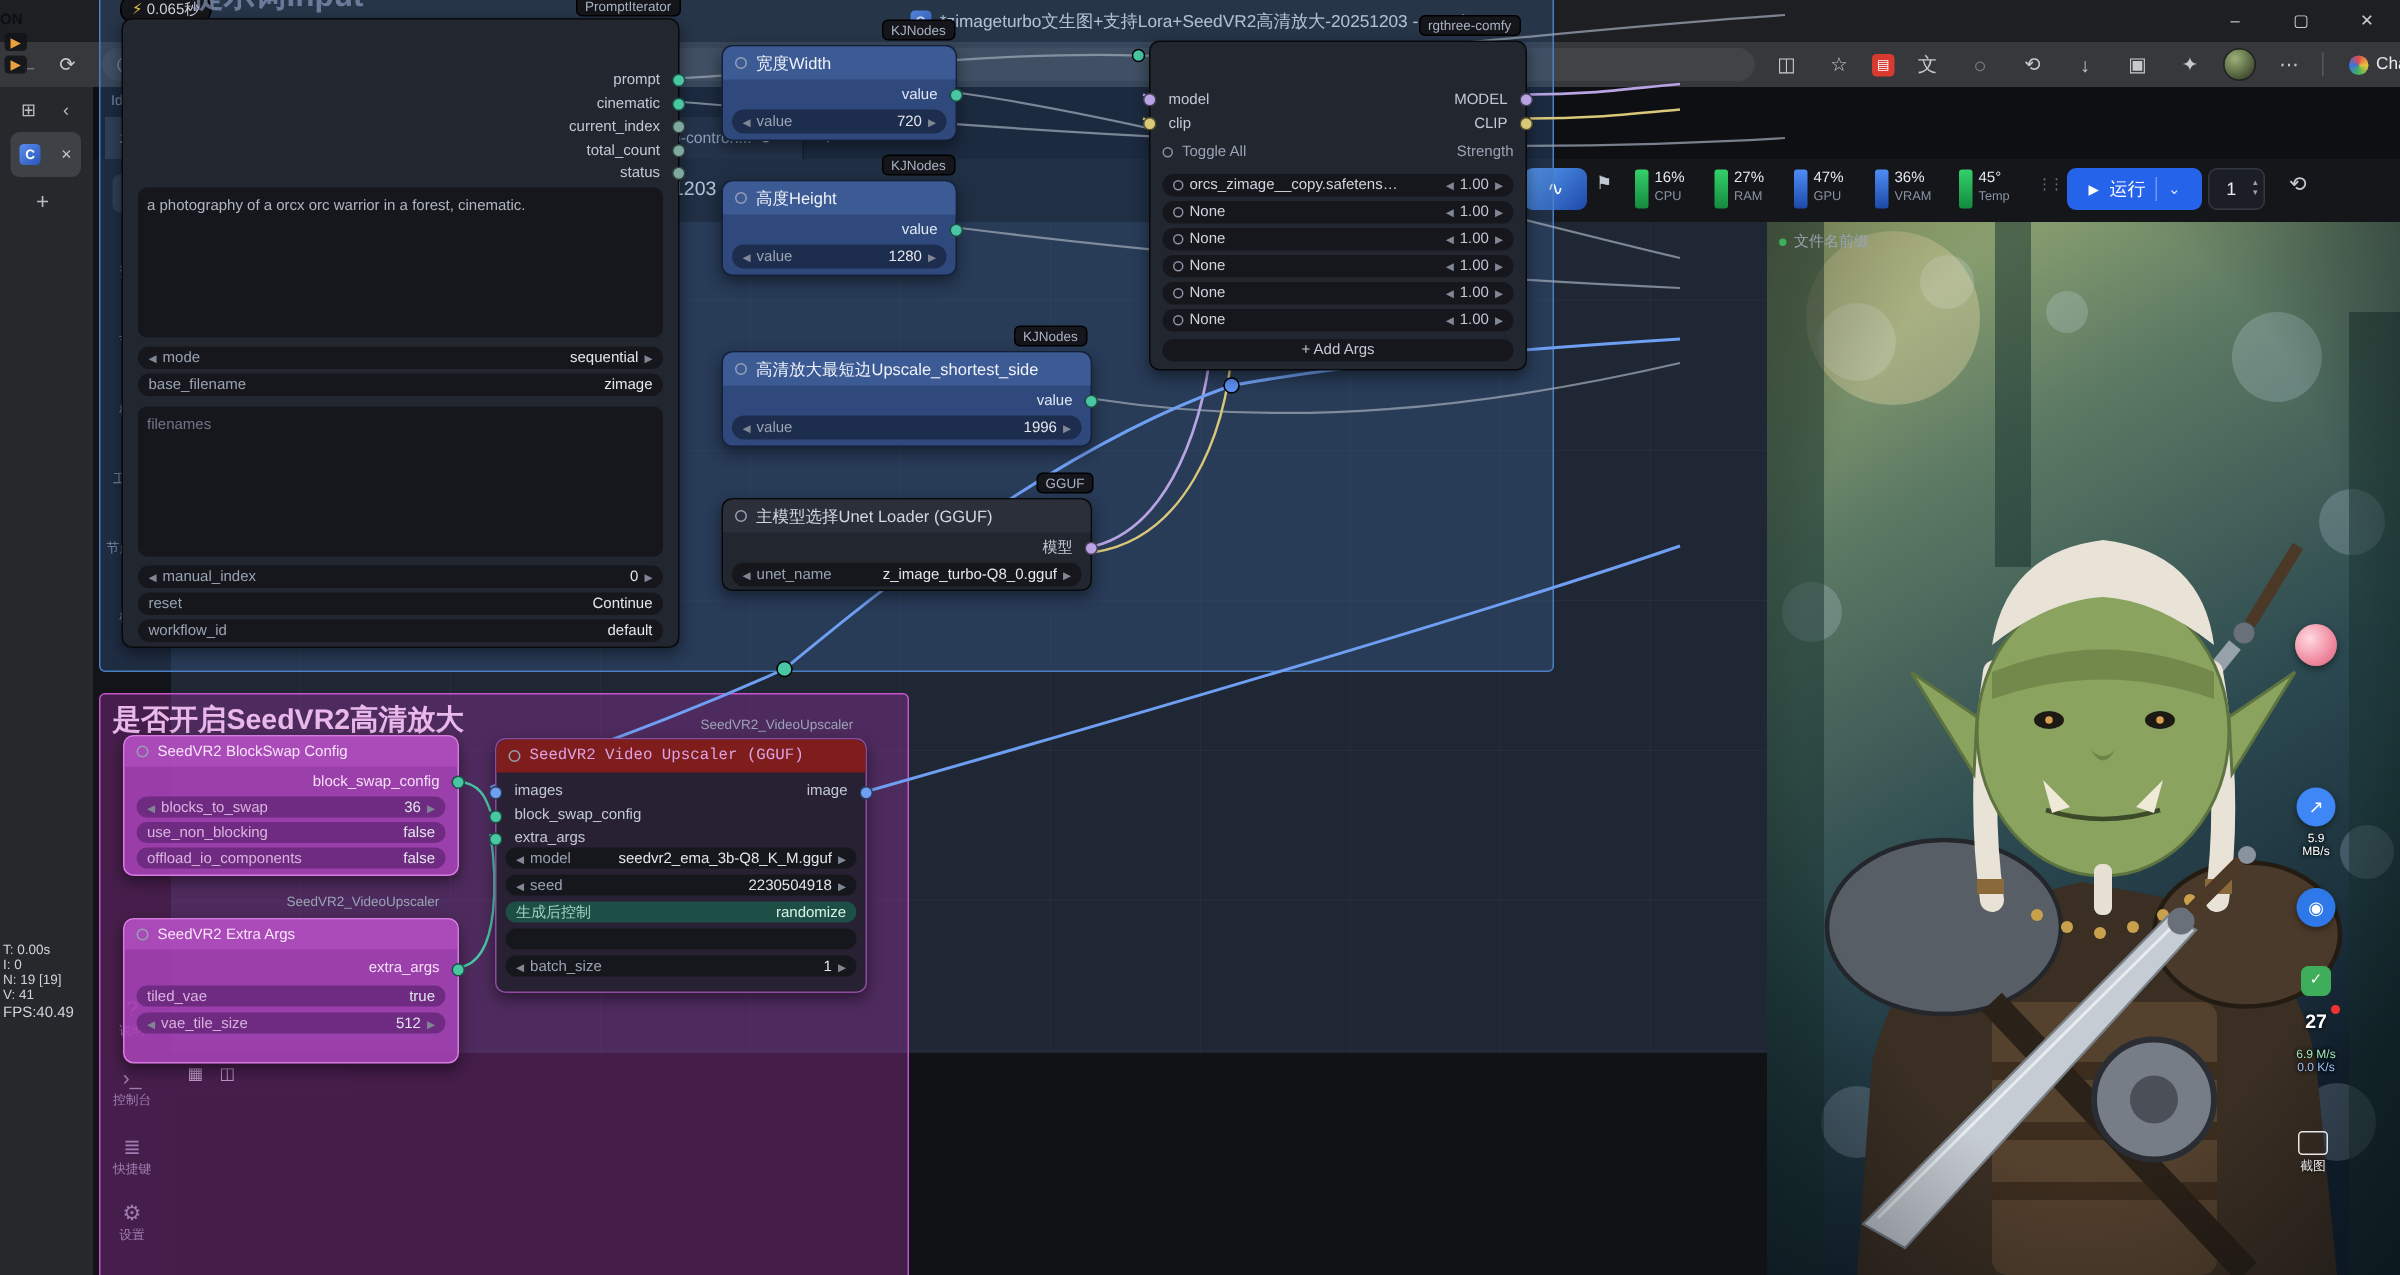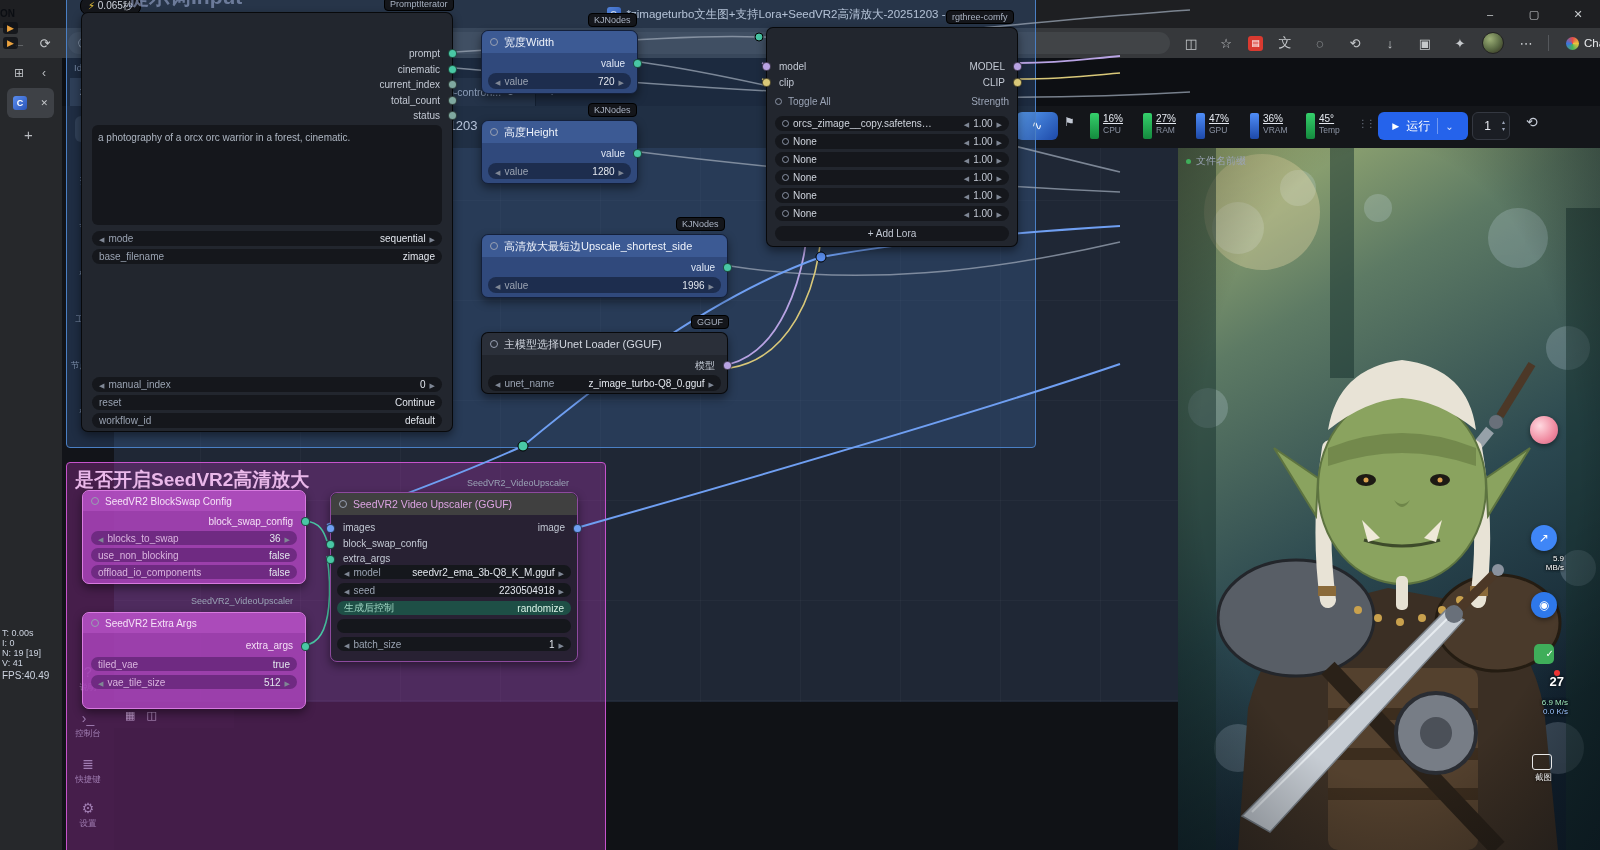--- a/index.html
+++ b/index.html
@@ -36,21 +36,21 @@
   .cdot2{width:5px;height:5px;border-radius:50%;background:#cfd4dd;flex:0 0 auto;}
   #sidebar{left:62px;top:106px;width:52px;height:744px;background:#121419;}
   .sblogo{position:absolute;left:13px;top:10px;width:26px;height:26px;border-radius:6px;background:#2a2e36;color:#f0f2f5;font-weight:bold;font-size:15px;line-height:26px;text-align:center;}
   .sbitem{position:absolute;left:0;width:52px;text-align:center;color:#98a0b0;}
   .sbitem .g{font-size:14px;line-height:16px;display:block;}
   .sbitem .t{font-size:8.5px;display:block;margin-top:2px;}
   #topbar{left:114px;top:106px;width:1486px;height:42px;background:#14161a;}
   #wftitle{left:130px;top:112px;height:28px;display:flex;align-items:center;gap:10px;font-size:13px;color:#e8eaf0;}
   .chev{color:#9aa3b5;font-size:10px;}
   .perfbar{width:9px;height:26px;border-radius:2px;}
-  .perftxt{font-size:10px;color:#e5e9f0;line-height:12px;text-decoration:underline;}
+  .perftxt{font-size:10px;color:#e5e9f0;line-height:12px;}
   .perflbl{font-size:8.5px;color:#8b93a3;line-height:10px;}
   #runbtn{left:1378px;top:112px;width:90px;height:28px;background:#2563eb;border-radius:6px;display:flex;align-items:center;justify-content:center;gap:7px;color:#fff;font-size:12px;}
   #stepper{left:1472px;top:112px;width:38px;height:28px;background:#1b1e24;border:1px solid #343841;border-radius:6px;box-sizing:border-box;display:flex;align-items:center;}
   .monbtn{left:1016px;top:112px;width:42px;height:28px;border-radius:6px;background:linear-gradient(135deg,#59a0f5,#1d49a8);color:#fff;text-align:center;line-height:28px;font-size:13px;}
 
   
   #canvas{left:114px;top:148px;width:1486px;height:702px;background:#1f2735;overflow:hidden;
     background-image:linear-gradient(rgba(255,255,255,.028) 1px,transparent 1px),linear-gradient(90deg,rgba(255,255,255,.028) 1px,transparent 1px);
     background-size:100px 100px;}
   .group{position:absolute;border-radius:4px;z-index:0;}
@@ -76,32 +76,32 @@
   .nblue{background:#30497c;border-color:#14203a;}
   .nblue .nhead{background:#3c5a94;color:#eef2fa;}
   .nblue .sl{color:#dfe7f5;}
   .nblue .combo{background:#1d2d4e;color:#e8eef8;}
   .npink{background:rgba(166,66,182,.88);border-color:#d87ae0;}
   .npink .nhead{background:rgba(190,92,205,.45);color:#f6e3f8;font-size:10px;}
   .npink .sl{color:#f4dff6;}
   .npink .combo{background:#6f2a82;color:#f0d9f3;}
   .npink .combo .lab{color:#d9b3de;}
   .nups{background:#282133;border-color:#8d4a9e;}
-  .nups .nhead{background:#404040;color:#dca3e2;font-size:10.5px;}
+  .nups .nhead{background:#7f1d1d;color:#dca3e2;font-size:10.5px;font-family:Liberation Mono, monospace;}
   .ring{width:7px;height:7px;border:1.5px solid #8a93a5;border-radius:50%;flex:0 0 auto;box-sizing:border-box;}
   .stats{z-index:4;}
   .stats div{font-size:9px;color:#cdd4e0;line-height:10px;}
   #links{position:absolute;left:0;top:0;z-index:1;pointer-events:none;}
 
   
   #panel{left:1178px;top:148px;width:422px;height:702px;overflow:hidden;z-index:3;background:#18222a;}
   .art{position:absolute;left:0;top:0;width:422px;height:702px;}
   .prefix{position:absolute;left:8px;top:6px;display:flex;align-items:center;gap:5px;font-size:10px;color:#9aa3b5;z-index:2;}
   .gdot{width:5px;height:5px;border-radius:50%;background:#3fae5a;}
-  .fw{position:absolute;z-index:3;text-align:right;}
+  .fw{position:absolute;z-index:3;text-align:center;}
   .bluecirc{width:26px;height:26px;border-radius:50%;background:#3f86f7;color:#fff;font-size:12px;line-height:26px;text-align:center;box-shadow:0 2px 5px rgba(0,0,0,.4);}
   .tinytxt{font-size:8px;color:#fff;text-shadow:0 0 3px #000,0 0 3px #000;line-height:9px;}
 
   
   #btoolbar{left:1366px;top:803px;width:234px;height:26px;background:rgba(18,20,25,.93);border-radius:5px 0 0 5px;display:flex;align-items:center;gap:11px;padding:0 10px;box-sizing:border-box;font-size:11px;color:#c3c9d4;z-index:6;}
   .orangearr{color:#eba23e;font-size:9px;background:rgba(17,19,24,.85);border-radius:3px;width:15px;height:12px;line-height:12px;text-align:center;z-index:4;}
 </style>
 </head>
 <body>
 
@@ -337,20 +337,21 @@
       <div class="combo" style="left:10px;top:218px;width:350px;height:15px">
         <span class="al"></span>
           <span class="lab">mode</span>
           <span class="val">sequential</span>
           <span class="ar"></span>
       </div>
       <div class="combo" style="left:10px;top:236px;width:350px;height:15px">
         <span class="lab">base_filename</span>
           <span class="val">zimage</span>
       </div>
+      <div class="tarea" style="left:10px;top:258px;width:350px;height:100px"><span style="color:#6e7684">filenames</span></div>
       <div class="combo" style="left:10px;top:364px;width:350px;height:15px">
         <span class="al"></span>
           <span class="lab">manual_index</span>
           <span class="val">0</span>
           <span class="ar"></span>
       </div>
       <div class="combo" style="left:10px;top:382px;width:350px;height:15px">
         <span class="lab">reset</span>
           <span class="val">Continue</span>
       </div>
@@ -481,21 +482,21 @@
       </div>
       <div class="combo" style="left:8px;top:178px;width:234px;height:15px">
         <span class="ring"></span>
           <span class="lab" style="color:#cfd4dd">None</span>
           <span class="val"></span>
           <span class="al"></span>
           <span>1.00</span>
           <span class="ar"></span>
       </div>
       <div class="combo" style="left:8px;top:198px;width:234px;height:15px;justify-content:center">
-        <span>+ Add Lora</span>
+        <span>+ Add Args</span>
       </div>
     </div>
 
     <div class="node npink" style="left:82px;top:490px;width:222px;height:92px">
       <div class="nhead" style="height:20px">
           <span class="cdot"></span>
           <span style="overflow:hidden;text-overflow:ellipsis">SeedVR2 BlockSwap Config</span>
         </div>
       <span class="sl" style="right:12px;top:24px">block_swap_config</span>
       <i class="dot" style="right:-5px;top:26px;background:#49c7a5"></i>

